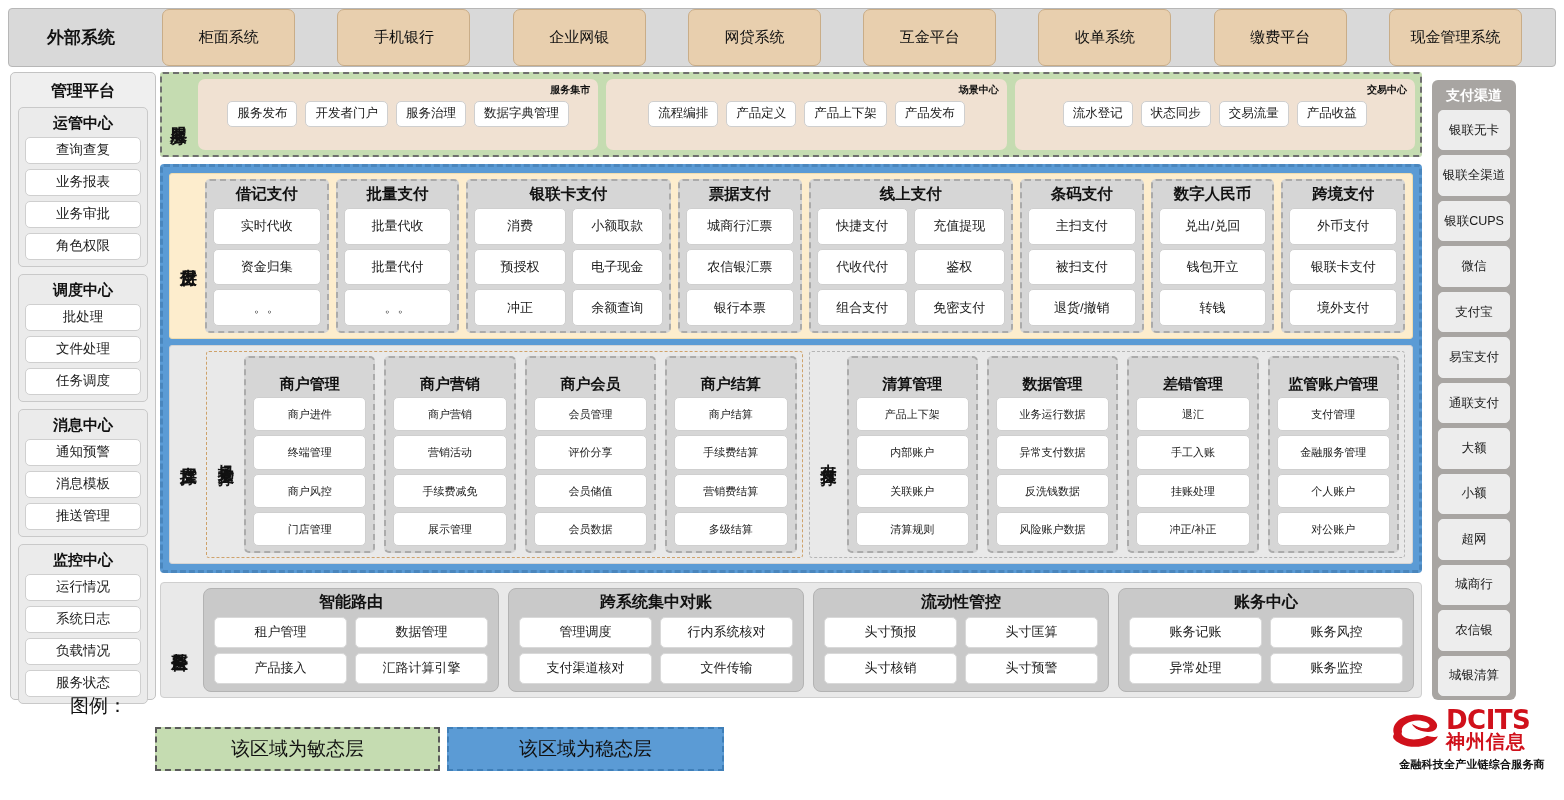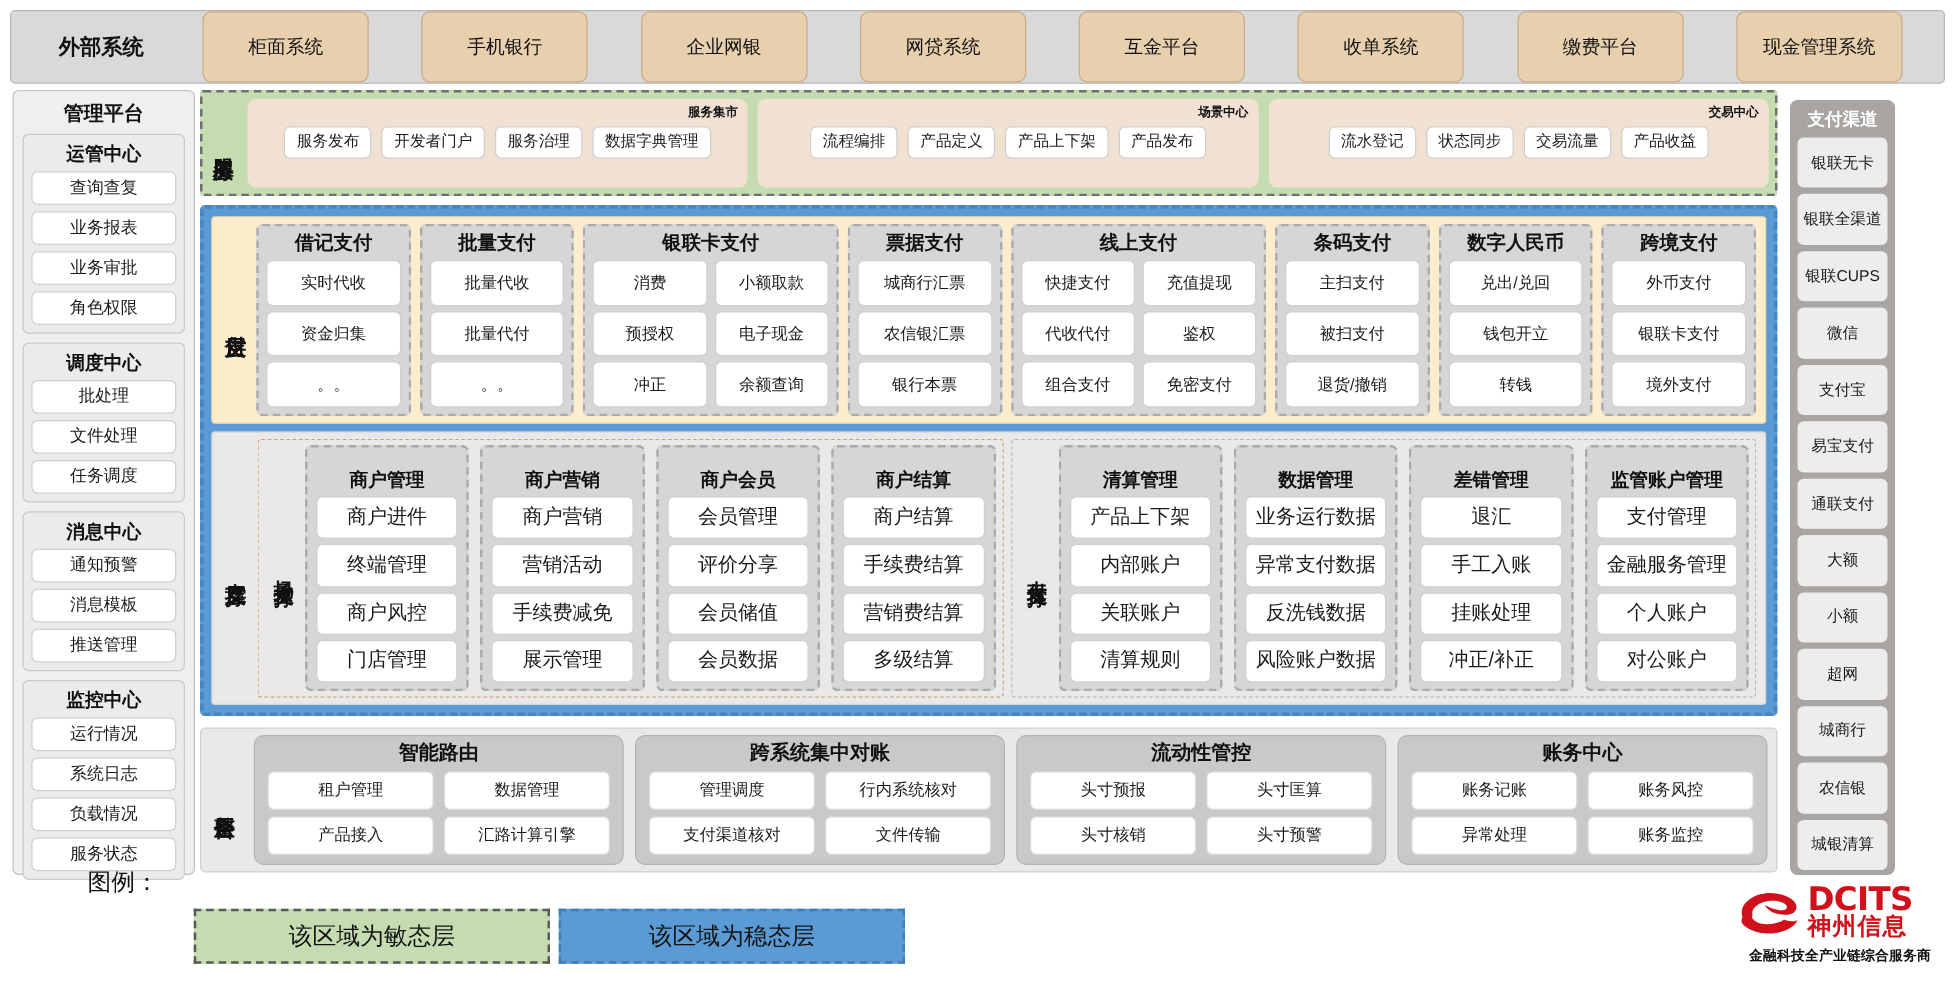--- a/index.html
+++ b/index.html
@@ -186,21 +186,21 @@
   .sup-group {
     background: #d6d6d6;
     border: 2px dashed #ababab;
     border-radius: 5px;
     padding: 16px 7px 5px;
     display: flex; flex-direction: column;
     flex: 1 1 0;
   }
   .sup-group-title { font-size: 15px; font-weight: bold; text-align: center; color:#111; padding: 1px 0 3px; }
   .sup-cells { display: flex; flex-direction: column; gap: 4px; flex: 1 1 auto; }
-  .sup-chip { flex: 1 1 0; font-size: 16px; }
+  .sup-chip { flex: 1 1 0; font-size: 11px; }
 
   
   .integ {
     position: absolute; left: 160px; top: 582px;
     width: 1262px; height: 116px;
     background: #e9e9e9;
     border: 1px solid #cfcfcf;
     border-radius: 4px;
     display: flex; align-items: stretch;
     padding: 5px 7px; gap: 9px;

